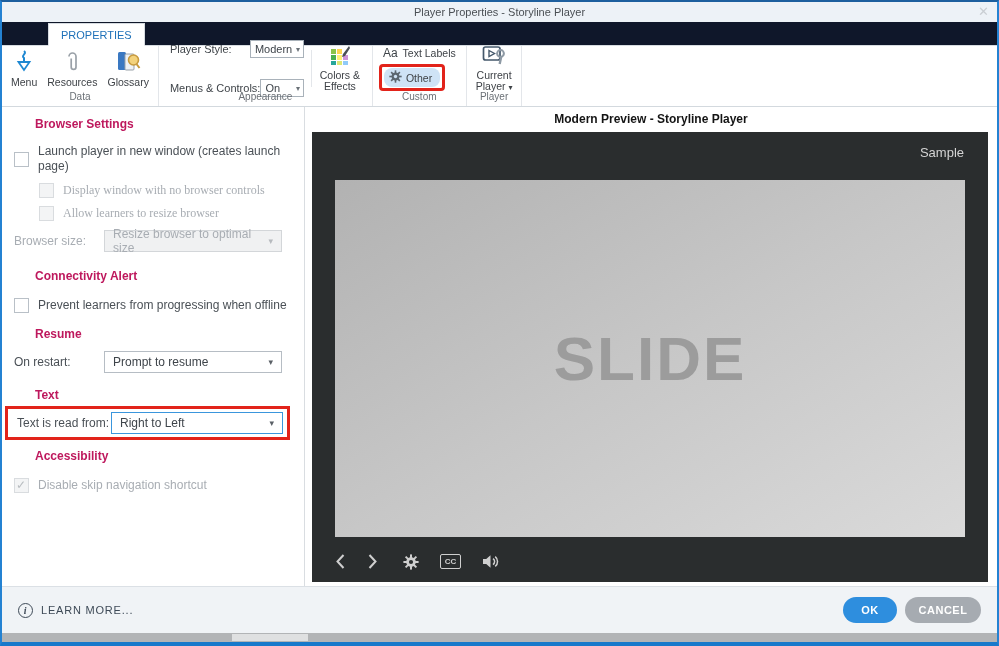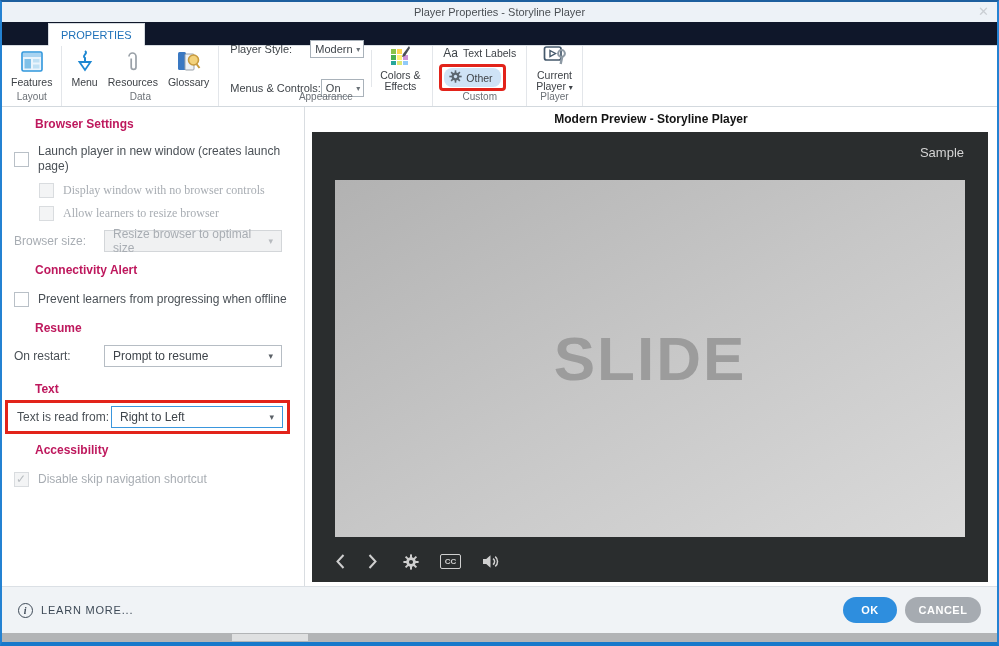--- a/index.html
+++ b/index.html
@@ -90,37 +90,20 @@
     <span>Player Properties - Storyline Player</span>
     <span class="closebtn">✕</span>
   </div>
 
   <div class="tabrow">
     <span class="tab">PROPERTIES</span>
   </div>
 
   <div class="ribbon">
 
-    <div class="group">
-      <div class="group-body">
-        <div class="bigbtn">
-          <span>
-            <svg width="24" height="23" viewBox="0 0 24 23">
-                <rect x="2" y="2" width="20" height="19" rx="1.5" fill="#eaf4fc" stroke="#2f96dc" stroke-width="1.6"></rect>
-                <rect x="3" y="3" width="18" height="4" fill="#2f96dc" opacity="0.35"></rect>
-                <rect x="4.5" y="9" width="6.5" height="9.5" fill="#7fc0e8"></rect>
-                <rect x="13" y="9" width="6.5" height="3.5" fill="#bfe0f4"></rect>
-                <rect x="13" y="14.5" width="6.5" height="4" fill="#bfe0f4"></rect>
-              </svg>
-          </span>
-          <span>Features</span>
-        </div>
-      </div>
-      <div class="group-label">Layout</div>
-    </div>
 
     <div class="group">
       <div class="group-body">
         <div class="bigbtn">
           <span>
             <svg width="18" height="23" viewBox="0 0 18 23">
                 <path d="M9 1 C12.5 3.5 5.5 5.5 9 8 L9 12" fill="none" stroke="#1e88d2" stroke-width="2"></path>
                 <path d="M3.5 12 L9 20 L14.5 12 Z" fill="none" stroke="#1e88d2" stroke-width="1.8"></path>
               </svg>
           </span>
@@ -256,21 +239,21 @@
         <span>Allow learners to resize browser</span>
       </div>
       <div class="fieldrow" style="margin-top:9px;">
         <span class="flabel disabled" style="width:90px;">Browser size:</span>
         <span class="select disabled">
           <span>Resize browser to optimal size</span>
           <span class="arrow">▾</span>
         </span>
       </div>
 
-      <div class="section-h" style="margin-top:11px;">Connectivity Alert</div>
+      <div class="section-h" style="margin-top:17px;">Connectivity Alert</div>
       <div class="cbrow" style="margin-top:15px;">
         <span class="checkbox"></span>
         <span>Prevent learners from progressing when offline</span>
       </div>
 
       <div class="section-h" style="margin-top:14px;">Resume</div>
       <div class="fieldrow" style="margin-top:10px;">
         <span class="flabel" style="width:90px;">On restart:</span>
         <span class="select">
           <span>Prompt to resume</span>

